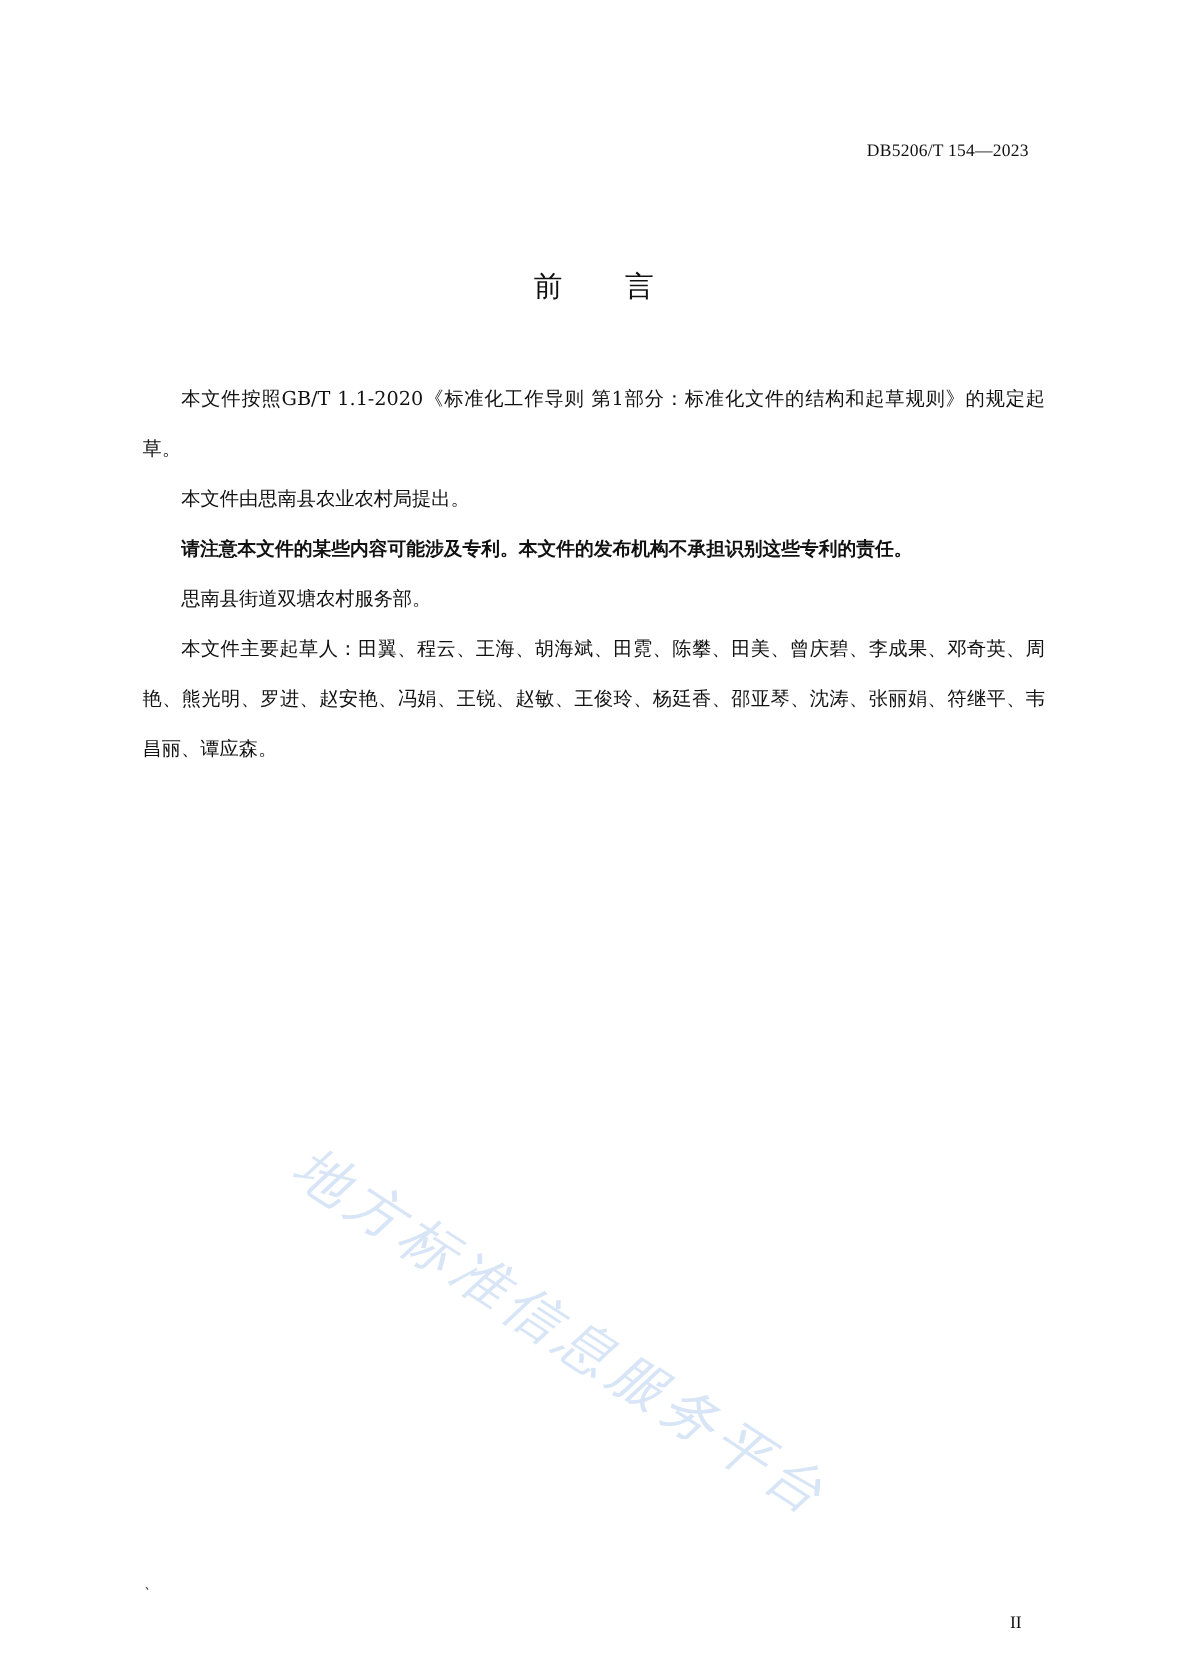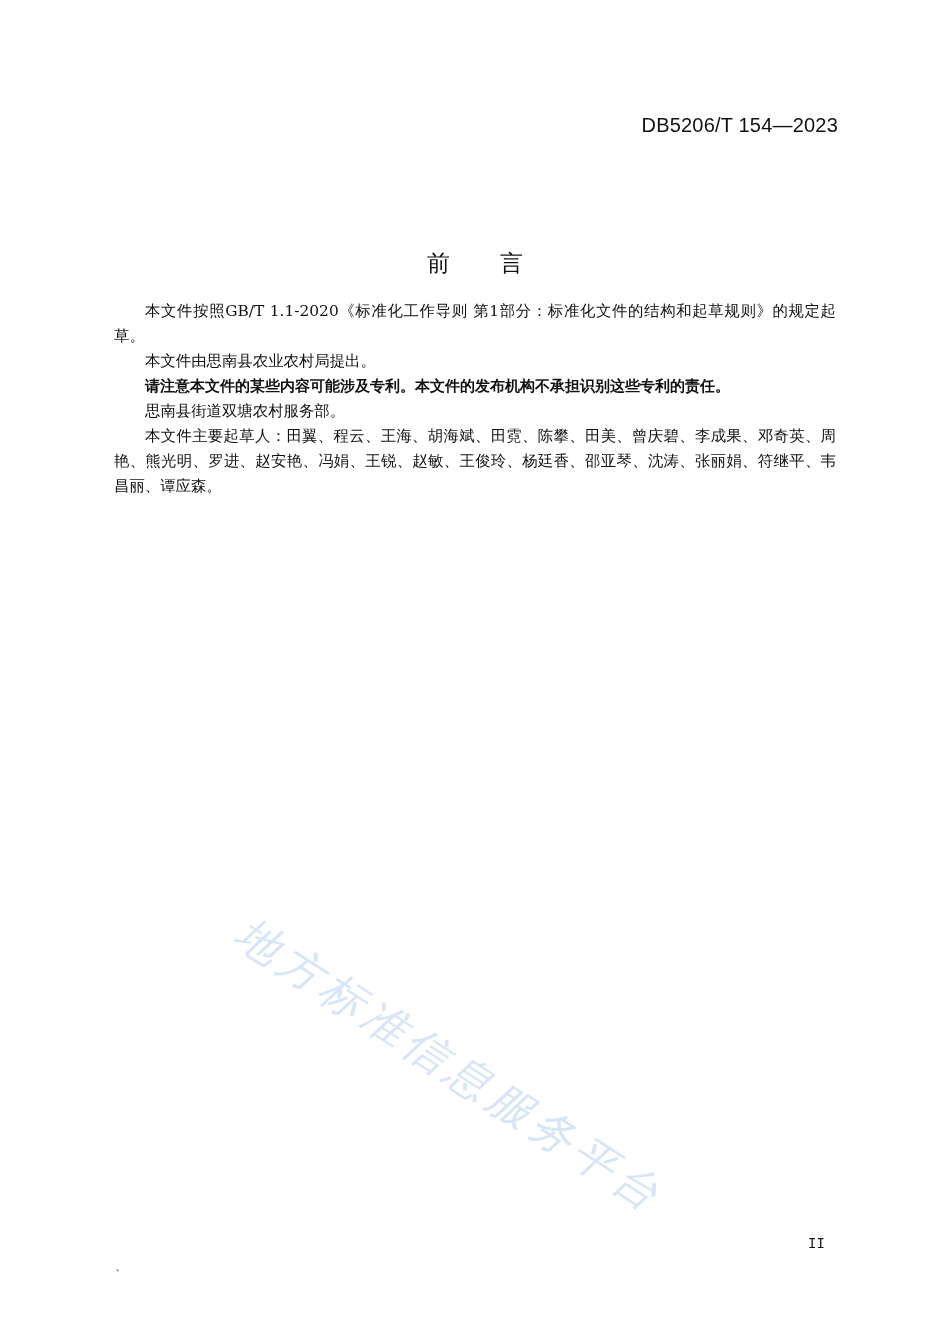--- a/index.html
+++ b/index.html
@@ -1,31 +1,31 @@
 <!DOCTYPE html>
 <html><head>
   <meta charset="utf-8">
   <style>
     html, body { margin: 0; padding: 0; background: #ffffff; }
     body { width: 950px; height: 1344px; position: relative; overflow: hidden;
            font-family: "DejaVu Serif", "Liberation Serif", serif; color: #111; }
-    .doc-code { position: absolute; top: 114px; right: 112px; font-family: Liberation Sans, sans-serif;
-                font-size: 20px; letter-spacing: 0.2px; color: #111; }
+    .doc-code { position: absolute; top: 114px; right: 127px; font-family: Liberation Serif, serif;
+                font-size: 14px; letter-spacing: 0.2px; color: #111; }
     .title { position: absolute; top: 214px; left: 0; width: 950px; text-align: center;
-             font-family: "DejaVu Sans", "Liberation Sans", sans-serif; font-size: 23px; letter-spacing: 0; margin-top: 34px; }
+             font-family: "DejaVu Sans", "Liberation Sans", sans-serif; font-size: 23px; letter-spacing: 0; }
     .title span { display: inline-block; }
     .title .gap { width: 50px; }
-    .body { position: absolute; top: 299px; left: 114px; width: 722px; font-size: 15.4px; line-height: 25px; }
+    .body { position: absolute; top: 299px; left: 114px; width: 722px; font-size: 15.4px; line-height: 40px; }
     .p { margin: 0; text-align: justify; text-align-last: left; }
     .p.indent { text-indent: 31px; }
     .p.bold { font-family: "DejaVu Sans", "Liberation Sans", sans-serif; font-weight: bold; font-size: 15px; }
     .watermark { position: absolute; left: 240px; top: 900px; transform-origin: left center; transform: rotate(33deg);
                  font-family: "DejaVu Sans", "Liberation Sans", sans-serif; font-size: 44px; font-style: italic;
                  color: rgba(140, 180, 230, 0.35); letter-spacing: 6px; white-space: nowrap; pointer-events: none; }
-    .page-num { position: absolute; top: 1236px; left: 808px; font-family: Liberation Mono, monospace; font-size: 14px; }
+    .page-num { position: absolute; top: 1291px; left: 808px; font-family: Liberation Serif, serif; font-size: 14px; }
     .stray-mark { position: absolute; top: 1258px; left: 115px; font-size: 12px; color: #333; }
   </style>
 </head>
 <body>
 
 <div class="doc-code">DB5206/T 154—2023</div>
 
 <div class="title">
   <span>前</span><span class="gap"></span><span>言</span>
 </div>

